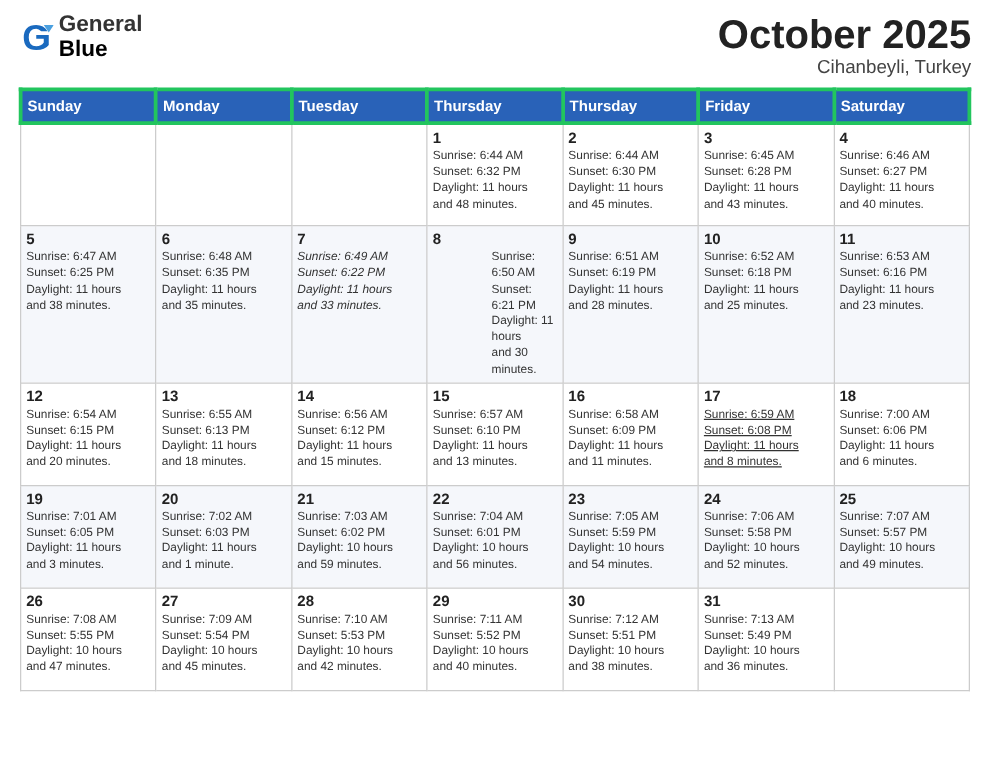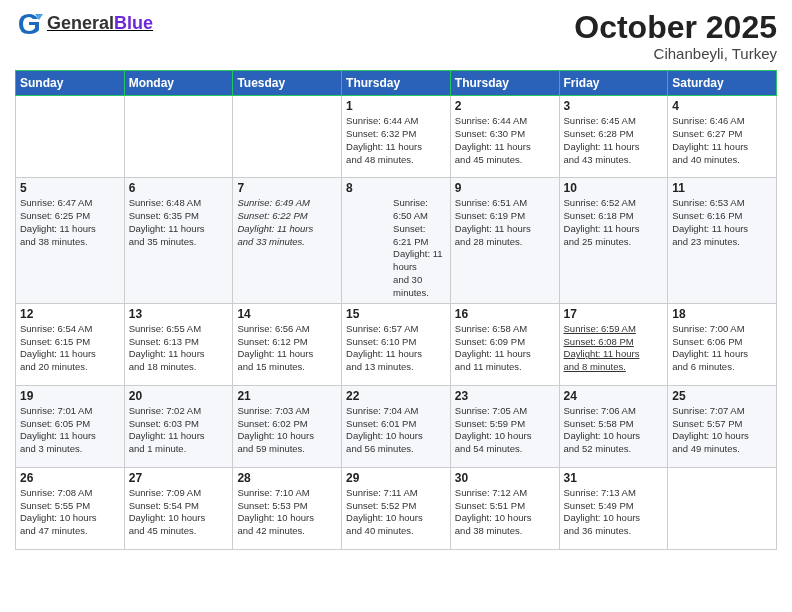--- a/index.html
+++ b/index.html
@@ -21,33 +21,32 @@
       justify-content: space-between;
       align-items: flex-start;
       margin-bottom: 8px;
     }
     .logo {
       display: flex;
       align-items: center;
     }
     .logo-text {
       display: flex;
-      flex-direction: row;
+      flex-direction: column;
       line-height: 1.1;
-      text-decoration: underline;
     }
     .logo-general {
       font-size: 18px;
       font-weight: bold;
       color: #333;
     }
     .logo-blue {
       font-size: 18px;
       font-weight: bold;
-      color: #6d28d9;
+      color: #000000;
     }
     .logo-icon {
       width: 28px;
       height: 28px;
       margin-right: 4px;
     }
     .title-block {
       text-align: right;
     }
     .month-title {
@@ -65,21 +64,21 @@
       border-collapse: collapse;
       border: 1px solid #ccc;
     }
     .calendar th {
       background: #2962b8;
       color: #fff;
       font-size: 12px;
       font-weight: bold;
       padding: 5px 4px;
       text-align: left;
-      border: 1px solid #22c55e;
+      border: 3px solid #22c55e;
     }
     .calendar td {
       vertical-align: top;
       border: 1px solid #ccc;
       padding: 3px 4px;
       width: calc(100% / 7);
       height: 82px;
       font-size: 10px;
       color: #333;
       background: #fff;

